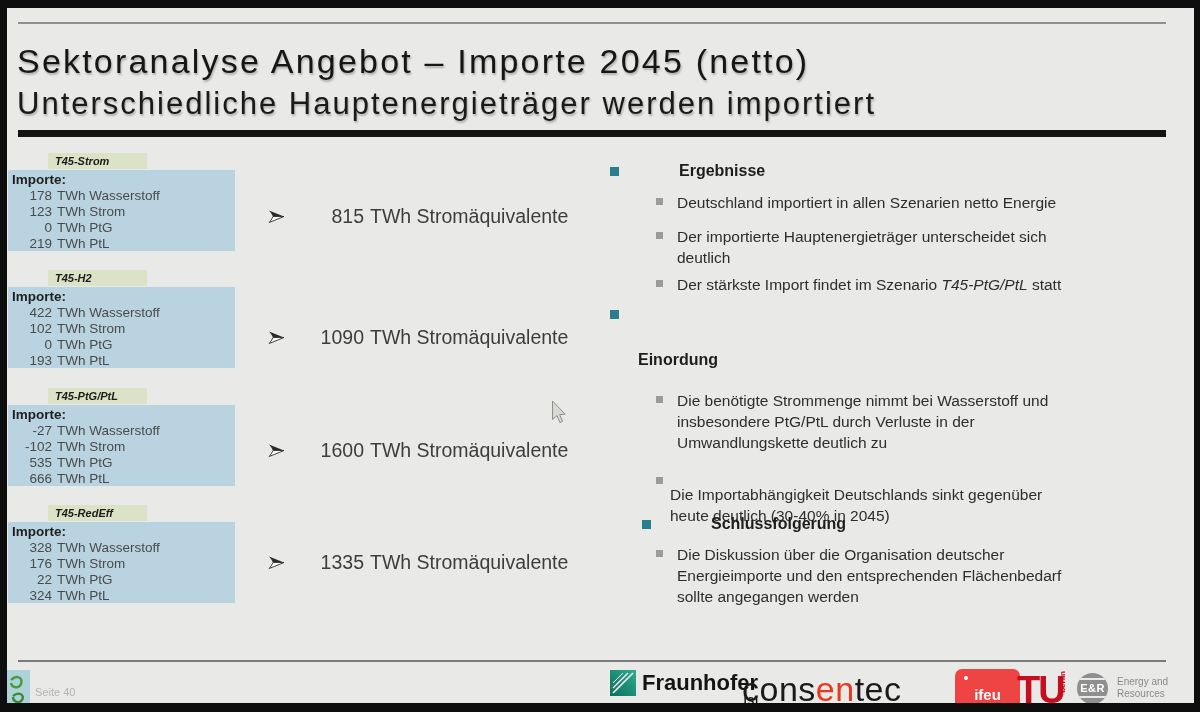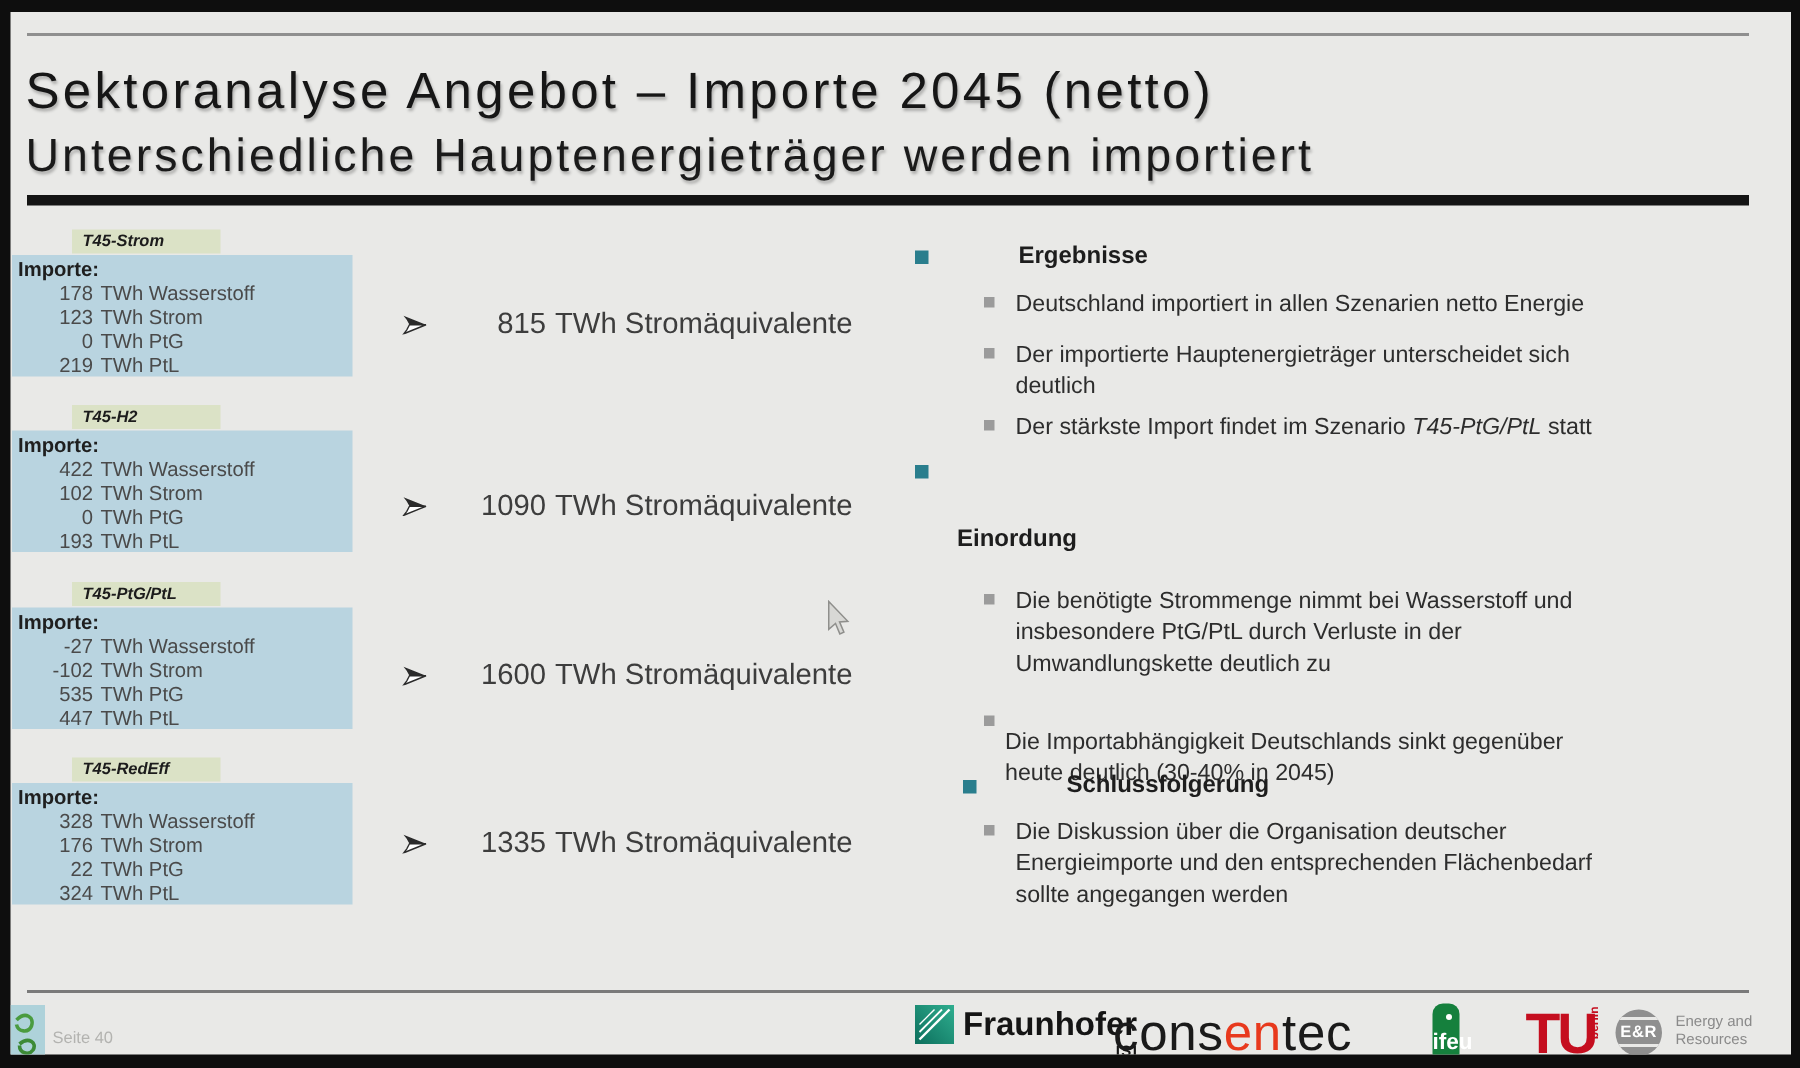--- a/index.html
+++ b/index.html
@@ -14,21 +14,21 @@
   .rule-footer { top:652px; height:2px; background:#7a7a7a; }
 
   .title { position:absolute; left:10px; top:34px; font-size:34px; font-weight:400; letter-spacing:2.2px; color:#161616; white-space:nowrap; text-shadow:1px 2px 2px rgba(0,0,0,0.25); }
   .subtitle { position:absolute; left:10px; top:78px; font-size:31px; font-weight:400; letter-spacing:2px; color:#1a1a1a; white-space:nowrap; text-shadow:1px 2px 2px rgba(0,0,0,0.25); }
 
   
   .scenario { position:absolute; left:0; }
   .scen-label { position:relative; margin-left:41px; width:99px; padding:2px 2px 2px 7px; background:#dbe2c6; font-size:11px; font-weight:bold; font-style:italic; color:#1c1c1c; }
   .scen-box { margin-top:1px; margin-left:1px; width:227px; height:81px; background:#b9d4e0; padding-top:2px; }
   .box-title { font-size:13.5px; font-weight:bold; color:#1f1f1f; padding-left:4px; line-height:16px; }
-  .box-row { display:flex; line-height:16px; font-size:13.5px; color:#4a4a4a; padding-left:10px; }
+  .box-row { display:flex; line-height:16px; font-size:13.5px; color:#4a4a4a; padding-left:0; }
   .box-row .num { display:inline-block; width:44px; text-align:right; margin-right:5px; }
 
   
   .eq-row { position:absolute; left:261px; height:26px; display:flex; align-items:center; }
   .eq-row svg { flex:0 0 auto; }
   .eq-num { display:inline-block; width:55px; text-align:right; margin-left:24px; font-size:19.5px; color:#3d3d3d; }
   .eq-rest { margin-left:6px; font-size:19.5px; color:#3d3d3d; white-space:nowrap; }
 
   
   .sec-head { position:absolute; left:603px; display:flex;gap:32px; }
@@ -40,21 +40,21 @@
   .item-text i { font-style:italic; }
 
   
   .seite { position:absolute; left:28px; top:678px; font-size:11px; color:#b3b3b0; }
   .mini-logo { position:absolute; left:0px; top:662px; width:23px; height:36px; background:#aed2da; }
   .fraunhofer { position:absolute; left:603px; top:662px; display:flex; }
   .fraunhofer-text { margin-left:6px; font-size:22px; font-weight:bold; color:#141414; line-height:26px; }
   .fraunhofer-sub { position:absolute; left:712px; top:688px; width:40px; text-align:right; font-size:10px; font-weight:bold; color:#141414; letter-spacing:1px; }
   .consentec { position:absolute; left:735px; top:662px; font-size:34px; font-weight:500; color:#1a1a1a; letter-spacing:0.5px; }
   .consentec .red { color:#e8391d; }
-  .ifeu { position:absolute; left:948px; top:661px; width:18px; height:40px; background:#15803d; border-radius:7px; color:#ffffff; text-align:center; }
+  .ifeu { position:absolute; left:948px; top:661px; width:65px; height:40px; background:#ef4444; border-radius:7px; color:#ffffff; text-align:center; }
   .ifeu .dot { position:absolute; left:9px; top:7px; width:4px; height:4px; border-radius:50%; background:#fff; }
   .ifeu .word { position:absolute; left:0; right:0; bottom:6px; font-size:15px; font-weight:bold; }
   .tu { position:absolute; left:1010px; top:661px; width:48px; height:42px; }
   .tu .tu-word { font-size:38px; font-weight:bold; color:#c50e1f; letter-spacing:-2px; }
   .tu .tu-sub { position:absolute; right:-2px; top:2px; font-size:8px; color:#c50e1f; writing-mode:vertical-rl; transform:rotate(180deg); font-weight:bold; }
   .er { position:absolute; left:1070px; top:665px; width:31px; height:31px; border-radius:50%; background:#8f8f8f; overflow:hidden; }
   .er .er-word { position:absolute; left:0; right:0; top:9px; text-align:center; font-size:11px; font-weight:bold; color:#ffffff; letter-spacing:0.5px; }
   .er .stripe { position:absolute; left:0; right:0; height:2px; background:#e9e9e7; }
   .er-text { position:absolute; left:1110px; top:668px; font-size:10px; line-height:12px; color:#8a8a8a; white-space:pre-line; }
 
@@ -127,21 +127,21 @@
           </div>
         <div class="box-row">
             <span class="num">-102</span>
             <span>TWh Strom</span>
           </div>
         <div class="box-row">
             <span class="num">535</span>
             <span>TWh PtG</span>
           </div>
         <div class="box-row">
-            <span class="num">447</span>
+            <span class="num">666</span>
             <span>TWh PtL</span>
           </div>
       </div>
     </div>
 
     <div class="scenario" style="top:497px;">
       <div class="scen-label">T45-RedEff</div>
       <div class="scen-box">
         <div class="box-title">Importe:</div>
         <div class="box-row">

